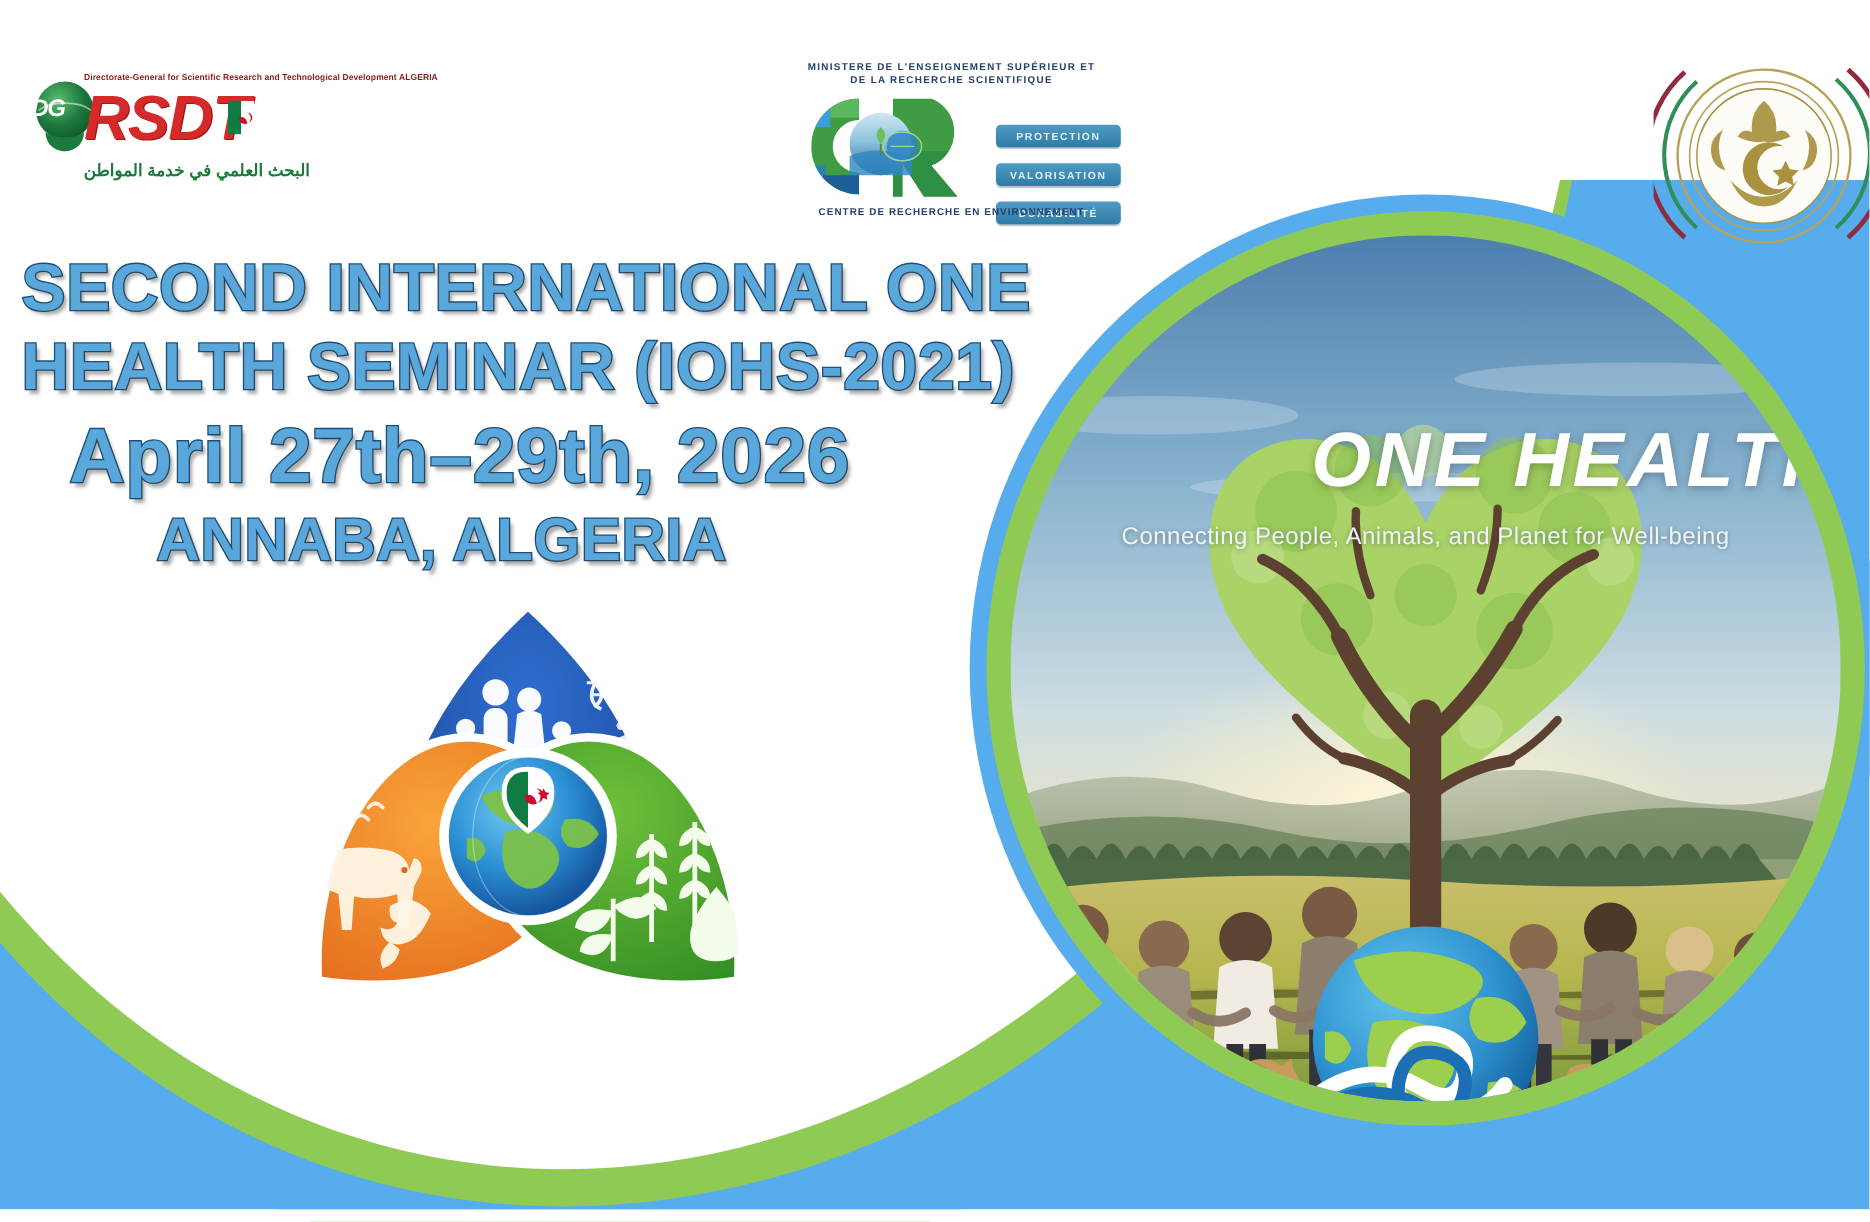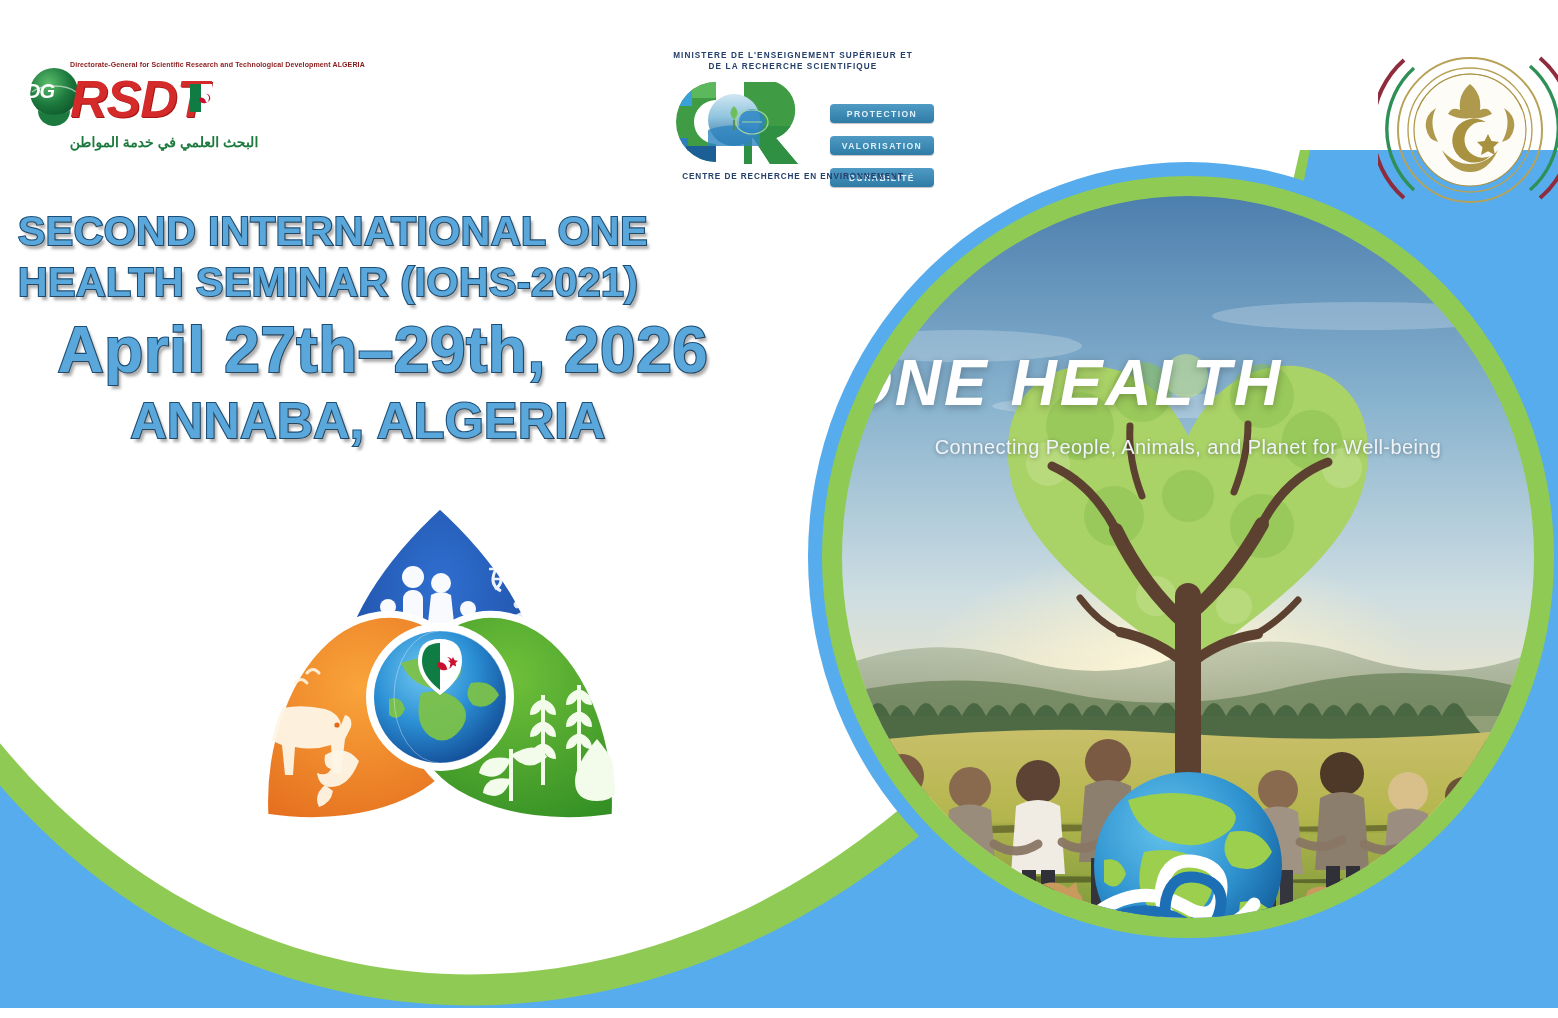--- a/index.html
+++ b/index.html
@@ -72,21 +72,21 @@
   .title-line {
     color:#5AA7DC;
     font-weight:bold;
     letter-spacing:.5px;
     line-height:1.06;
     -webkit-text-stroke:2.2px #1b4f78;
     paint-order:stroke fill;
     text-shadow:3px 4px 3px rgba(60,60,60,.42);
     white-space:nowrap;
   }
-  .t1, .t2 { font-size:41px; text-align:left; }
+  .t1, .t2 { font-size:55px; text-align:left; }
   .t2 { margin-top:8px; }
   .t3 { font-size:64px; text-align:center; margin-top:12px; width:730px; }
   .t4 { font-size:50px; text-align:center; margin-top:10px; width:700px; }
 
   
   .triquetra { position:absolute; left:225px; top:487px; width:430px; height:390px; z-index:5; }
 
   
   .photo-circle {
     position:absolute; left:808px; top:162px; width:760px; height:790px; z-index:4;
@@ -97,21 +97,21 @@
   }
   .photo-ring-green {
     position:absolute; left:14px; top:14px; right:14px; bottom:14px;
     border-radius:50%; background:#8FCB54;
   }
   .photo-inner {
     position:absolute; left:34px; top:34px; right:34px; bottom:34px;
     border-radius:50%; overflow:hidden;
   }
   .oh-title {
-    position:absolute; left:0; top:150px; width:100%; text-align:left;
+    position:absolute; left:0; top:150px; width:100%; text-align:right;
     color:#ffffff; font-size:64px; font-weight:bold; font-style:italic;
     letter-spacing:3px; text-shadow:0 2px 8px rgba(0,0,0,.28);
     z-index:9;
   }
   .oh-sub {
     position:absolute; left:0; top:240px; width:100%; text-align:center;
     color:#eef4f8; font-size:20px; letter-spacing:.4px;
     text-shadow:0 1px 4px rgba(0,0,0,.35); z-index:9;
   }
 

